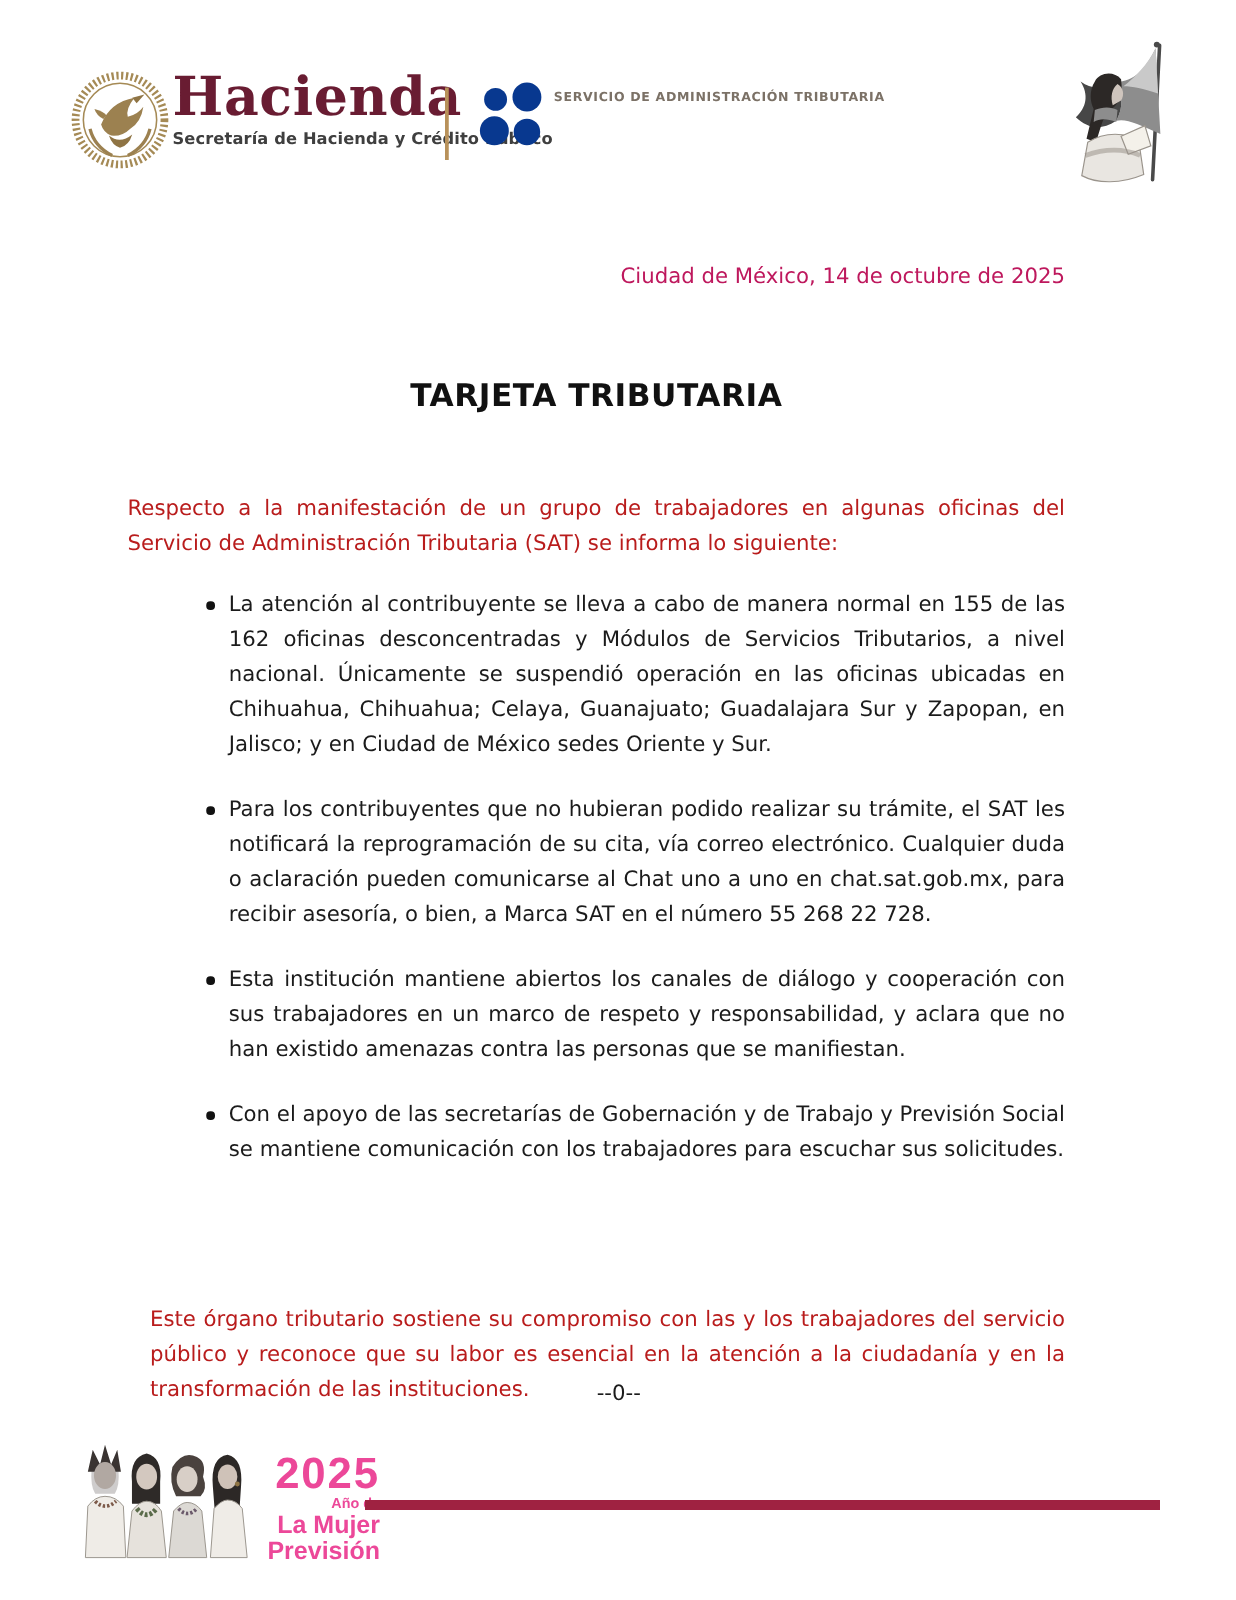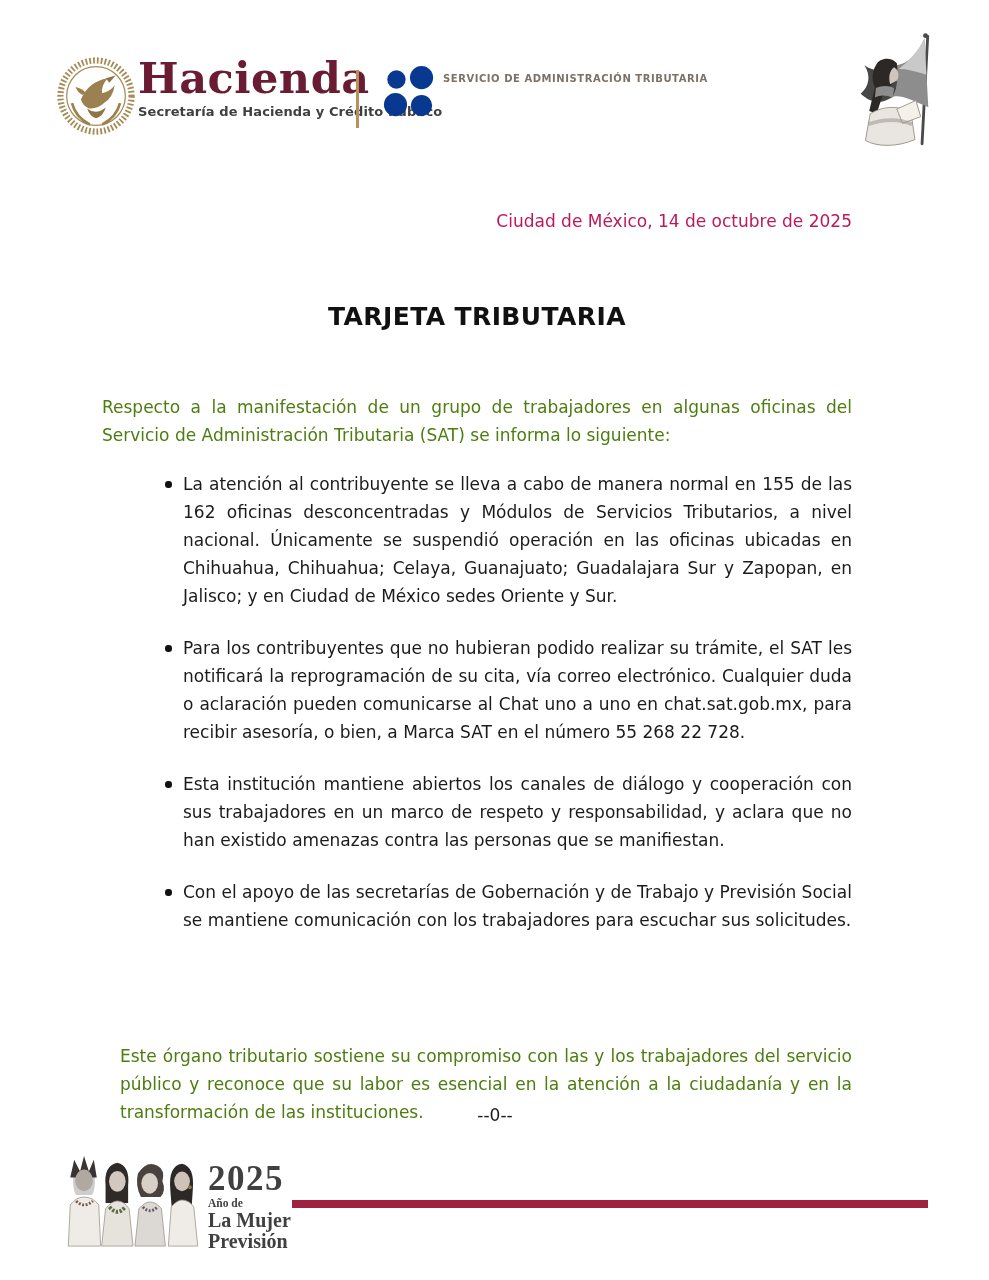--- a/index.html
+++ b/index.html
@@ -28,32 +28,32 @@
   .sat-block{position:absolute;left:382px;top:64px;display:flex;align-items:flex-start;}
   .sat-dots{width:54px;height:58px;flex:0 0 auto;}
   .sat-text{margin-left:7px;margin-top:6px;}
   .sat-wordmark{font-size:38px;font-weight:900;line-height:0.95;color:#141414;letter-spacing:1.5px;}
   .sat-subtitle{margin-top:3px;font-size:10px;font-weight:bold;color:#7b7166;letter-spacing:0.55px;white-space:nowrap;}
   .flag-woman{position:absolute;right:14px;top:30px;width:162px;height:120px;}
   
   .date-line{position:absolute;top:211px;right:137px;margin:0;font-size:17px;color:#be185d;}
   .doc-title{position:absolute;top:302px;left:102px;width:750px;margin:0;text-align:center;
     font-size:25px;font-weight:bold;letter-spacing:0.4px;color:#111;}
-  .paragraph{margin:0;font-size:17px;line-height:28px;text-align:justify;color:#4d7c0f;}
+  .paragraph{margin:0;font-size:17px;line-height:28px;text-align:justify;color:#b91c1c;}
   .intro{position:absolute;top:393px;left:102px;width:750px;}
   .bullet-list{position:absolute;top:470px;left:162px;width:690px;margin:0;padding:0;list-style:none;}
   .bullet-list li{position:relative;padding-left:21px;margin-bottom:24px;
     font-size:17px;line-height:28px;text-align:justify;color:#1b1b1b;}
   .bullet-dot{position:absolute;left:3px;top:11px;width:6.5px;height:6.5px;border-radius:50%;background:#111;}
   .closing{position:absolute;top:998px;left:120px;width:732px;margin-top:44px;}
   .end-mark{position:absolute;top:1105px;left:102px;width:786px;margin:0;text-align:center;font-size:17px;color:#1b1b1b;}
   
   .women-illustration{position:absolute;left:60px;top:1150px;width:148px;height:100px;}
-  .year-block{position:absolute;left:208px;top:1161px;width:96px;text-align:left;color:#404040;
-    font-family:Liberation Serif, serif;}
+  .year-block{position:absolute;left:208px;top:1161px;width:96px;text-align:right;color:#ec4899;
+    font-family:Liberation Sans, sans-serif;}
   .year-number{font-size:35px;font-weight:bold;line-height:1;letter-spacing:1.5px;}
   .year-small{font-size:11.5px;font-weight:bold;line-height:1.15;margin-top:1px;}
   .year-line{font-size:20px;font-weight:bold;line-height:1.05;}
   .footer-bar{position:absolute;left:292px;top:1200px;width:636px;height:7.5px;background:#9f2241;}
 </style>
 </head>
 <body>
 
 <div class="page">
 

